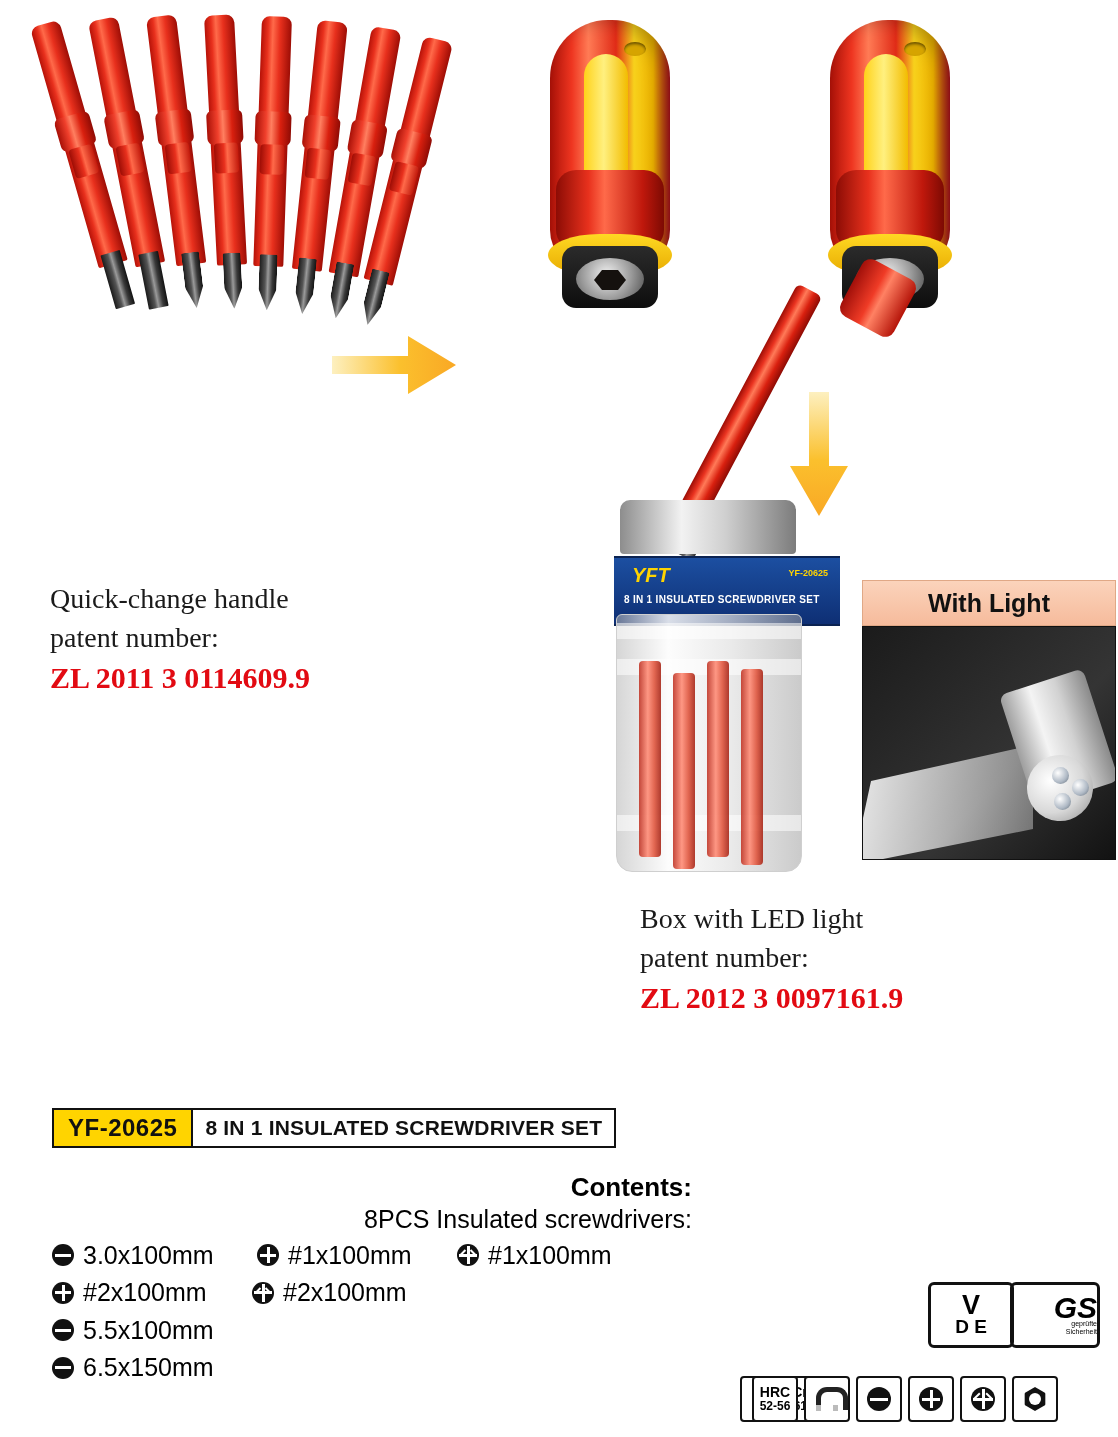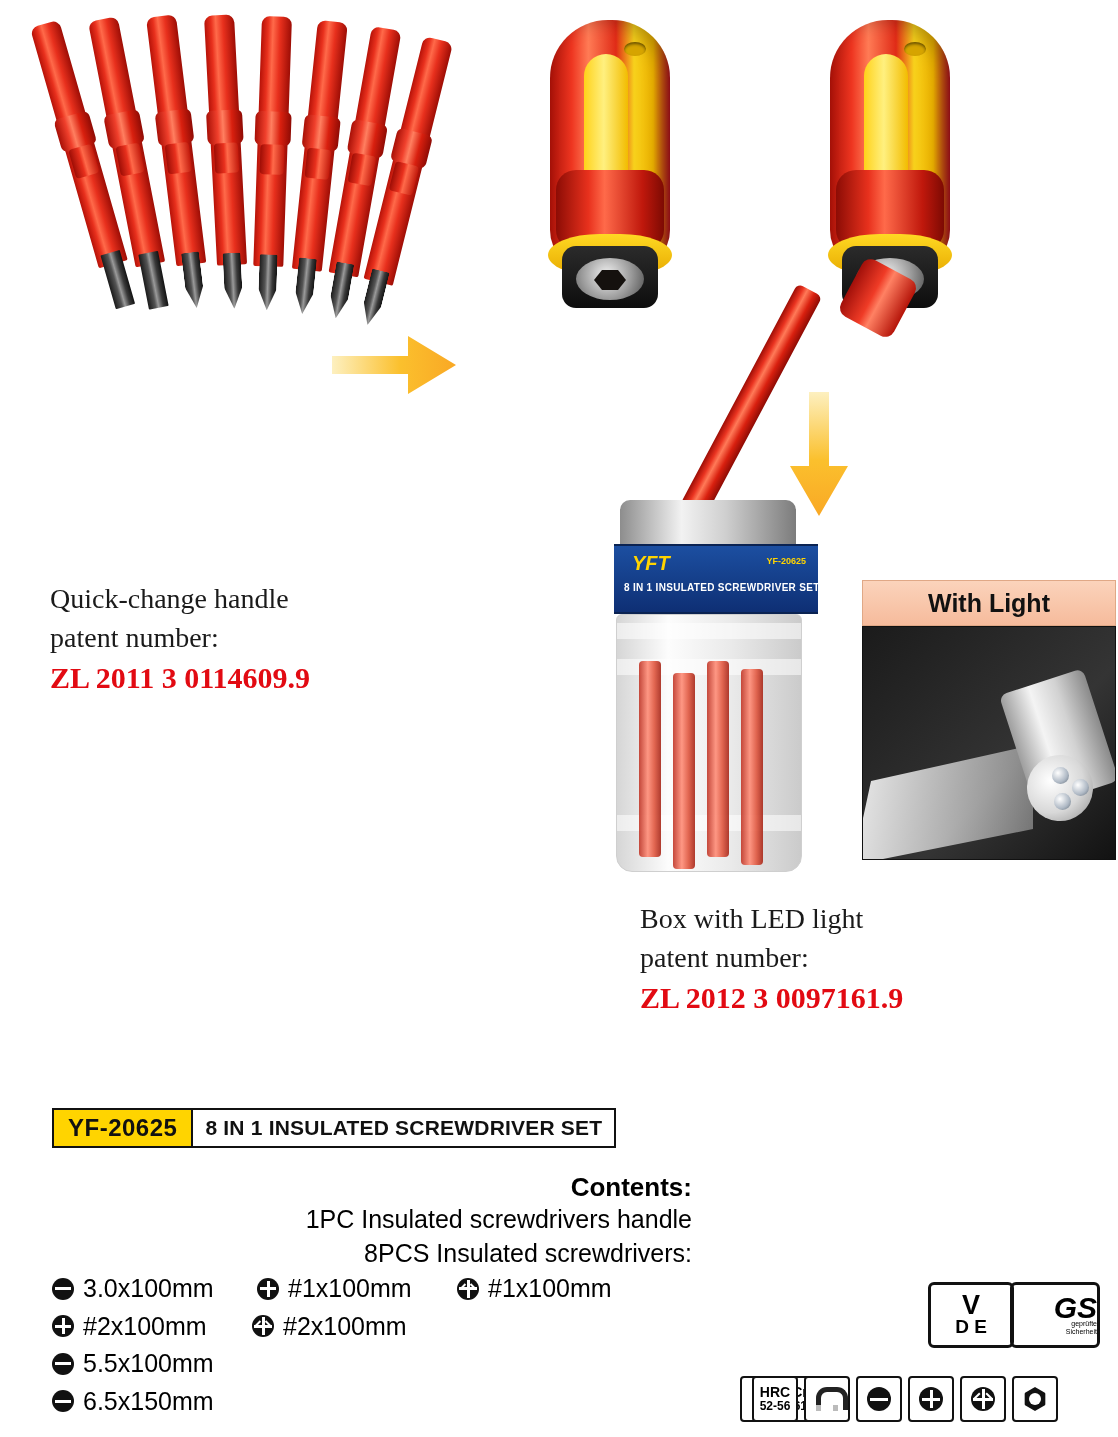--- a/index.html
+++ b/index.html
@@ -85,21 +85,21 @@
   .patent{font-size:28px;line-height:1.38;color:#1a1a1a;font-family:Liberation Serif, serif;}
   .patent .num{color:#e20a12;font-weight:bold;font-size:30px;}
 
   
   .box-wrap{position:absolute;}
   .box-cap{
     position:absolute;left:0;top:0;width:176px;height:54px;border-radius:10px 10px 4px 4px;
     background:linear-gradient(90deg,#8d8d8d,#f2f2f2 35%,#cfcfcf 60%,#7c7c7c);
   }
   .box-label{
-    position:absolute;left:-6px;top:44px;width:204px;height:66px;
+    position:absolute;left:-6px;top:56px;width:226px;height:66px;
     background:linear-gradient(180deg,#1c4fa1,#0e2f74);
     border-top:2px solid #0b2352;border-bottom:2px solid #0b2352;color:#fff;
   }
   .box-label .brand{position:absolute;left:18px;top:6px;font-size:20px;font-weight:bold;color:#ffd400;font-style:italic;}
   .box-label .code{position:absolute;right:12px;top:10px;font-size:9px;color:#ffd400;font-weight:bold;}
   .box-label .line{position:absolute;left:10px;top:36px;font-size:10px;font-weight:bold;letter-spacing:.3px;white-space:nowrap;}
   .box-tube{
     position:absolute;left:-4px;top:114px;width:184px;height:256px;border-radius:6px 6px 16px 16px;
     background:linear-gradient(90deg,rgba(180,180,180,.55),rgba(252,252,252,.85) 28%,rgba(225,225,225,.7) 62%,rgba(160,160,160,.55));
     border:1px solid #cfcfcf;overflow:hidden;
@@ -347,21 +347,20 @@
   <div class="num">ZL 2012 3 0097161.9</div>
 </div>
 
 <div class="model-bar" style="left:52px;top:1108px;">
   <div class="model-code">YF-20625</div>
   <div class="model-name">8 IN 1 INSULATED SCREWDRIVER SET</div>
 </div>
 
 <div class="abs" style="left:52px;top:1172px;width:640px;text-align:right;">
   <div class="contents-title">Contents:</div>
-  <div class="contents-line">1PC Insulated screwdrivers handle</div>
   <div class="contents-line">8PCS Insulated screwdrivers:</div>
 
   <div class="spec-row">
     <div class="spec-item" style="width:205px;">
       <span class="ico flat"></span>
       <span>3.0x100mm</span>
     </div>
     <div class="spec-item" style="width:200px;">
       <span class="ico ph"></span>
       <span>#1x100mm</span>

